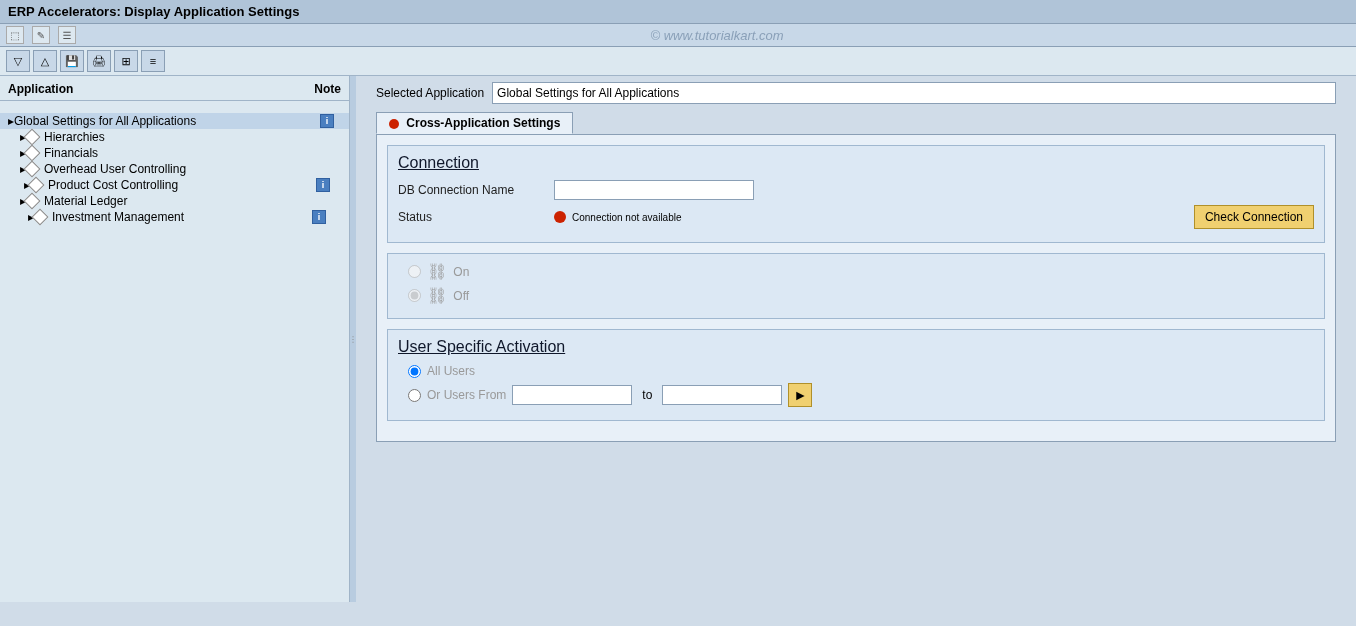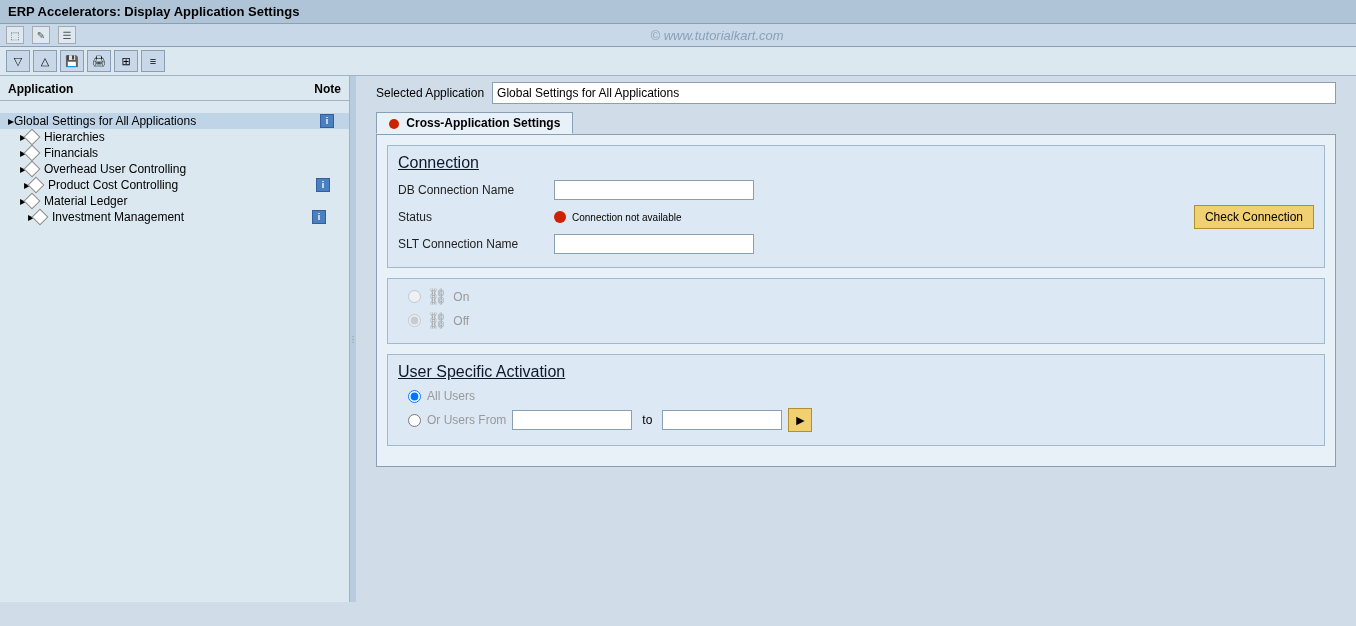--- a/index.html
+++ b/index.html
@@ -411,24 +411,20 @@
           <input class="form-input" type="text" value="" style="">
         </div>
 
         <div class="form-row">
           <span class="form-label">Status</span>
           <span class="status-dot"></span>
           <span class="status-text">Connection not available</span>
           <button class="check-btn">Check Connection</button>
         </div>
 
-        <div class="form-row">
-          <span class="form-label">SLT Connection Name</span>
-          <input class="form-input" type="text" value="" style="">
-        </div>
       </div>
 
       <div class="section-box">
 
         <div class="radio-row">
           <input type="radio" name="globalSwitch" disabled="" style="">
           <span class="radio-chain disabled-text">⛓</span>
           <span class="disabled-text">On</span>
         </div>
 

